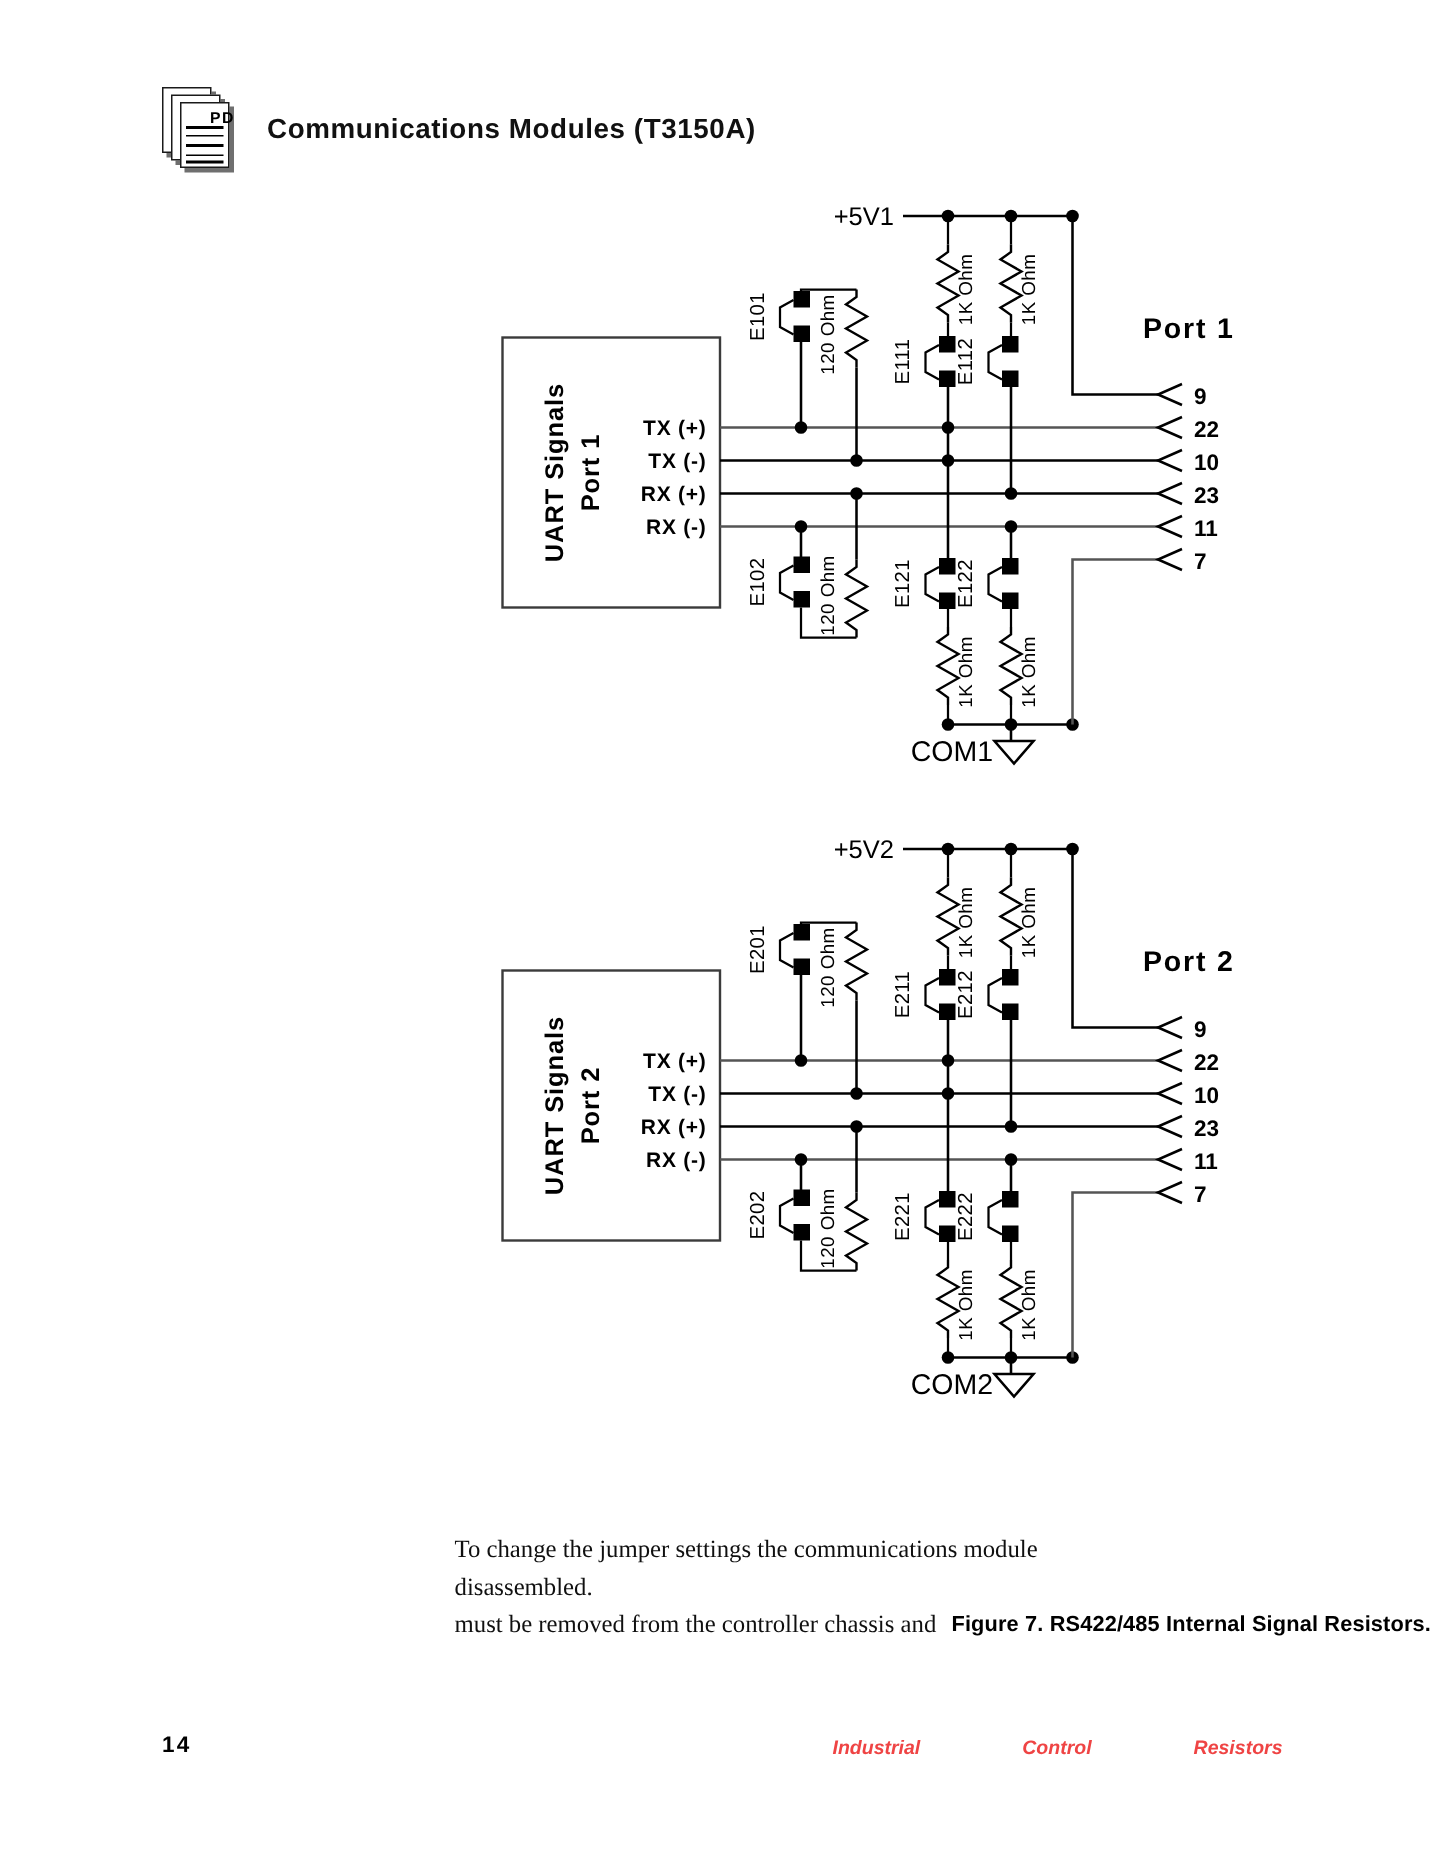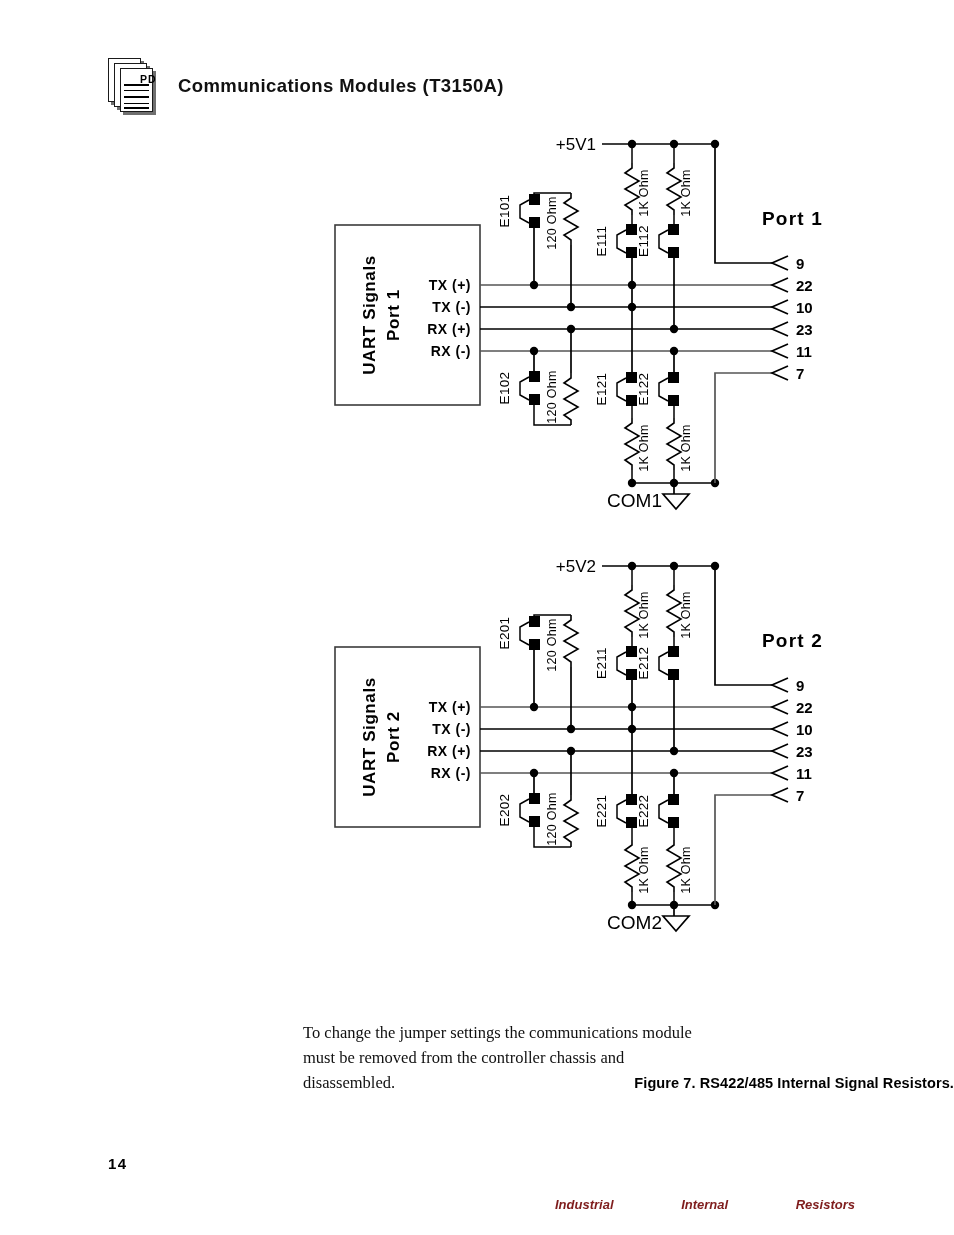--- a/index.html
+++ b/index.html
@@ -133,22 +133,21 @@
     position: absolute;
     left: 555px;
     top: 2px;
     width: 300px;
     display: flex;
     justify-content: space-between;
     font-size: 13px;
     font-style: italic;
     font-weight: 700;
     font-family: "Liberation Sans", sans-serif;
-    color: #7f1d1d;
-    margin-top: 40px;
+    color: #ef4444;
   }
 
   
   svg text {
     font-family: "Liberation Sans", sans-serif;
     fill: #000000;
   }
   .t-pin      { font-size: 15px; font-weight: 700; }
   .t-signal   { font-size: 14px; font-weight: 700; letter-spacing: 0.5px; }
   .t-box      { font-size: 17px; font-weight: 700; letter-spacing: 0.6px; }
@@ -441,24 +440,24 @@
     <text class="t-pin" x="796" y="254">7</text>
 
     <circle class="dot" cx="632" cy="182" r="4.2"></circle>
   </svg>
 
   <div class="figure-caption">Figure 7.  RS422/485 Internal Signal Resistors.</div>
 </div>
 
 <div class="body-text">
   <div>To change the jumper settings the communications module</div>
+  <div>disassembled.</div>
   <div>must be removed from the controller chassis and</div>
-  <div>disassembled.</div>
 </div>
 
 <div class="footer">
   <div class="footer-page">14</div>
   <div class="footer-words">
     <span>Industrial</span>
-    <span>Internal</span>
+    <span>Control</span>
     <span>Resistors</span>
   </div>
 </div>
 
 </body></html>

